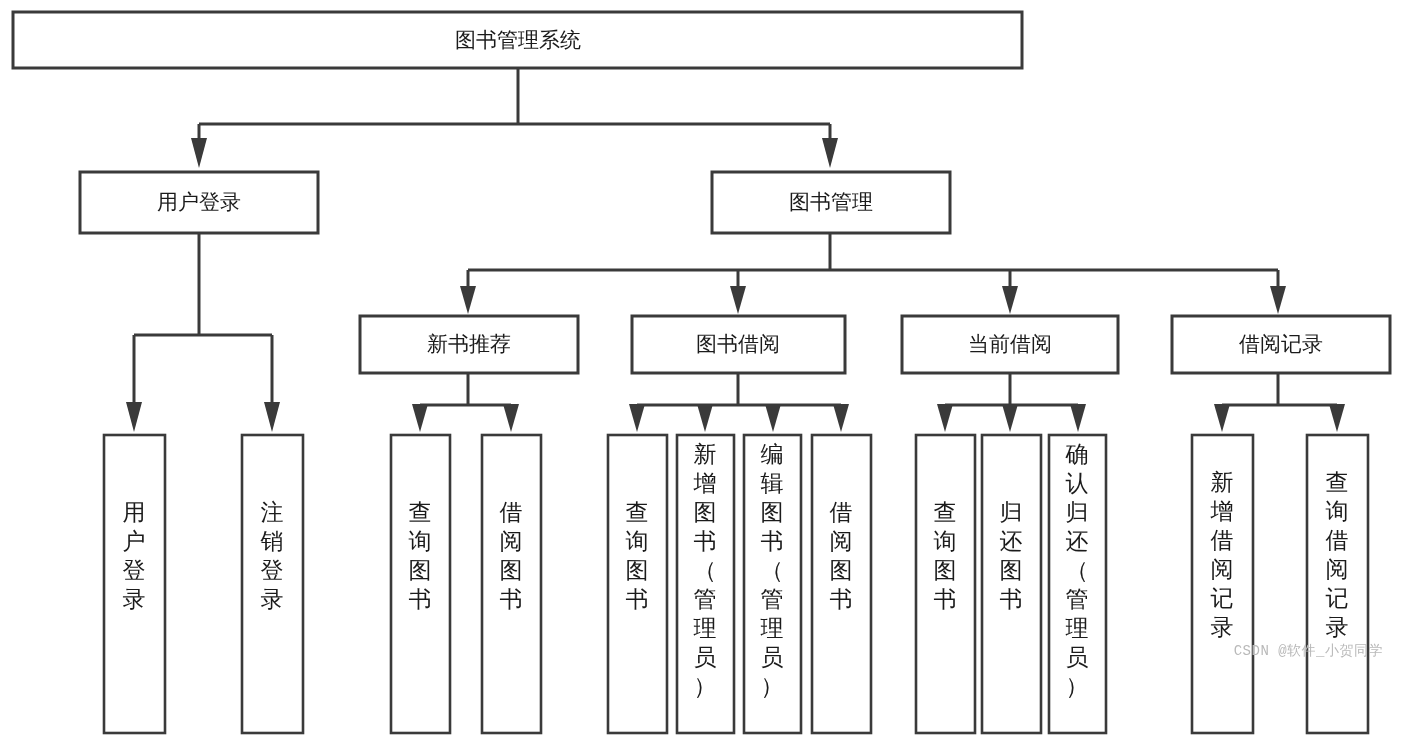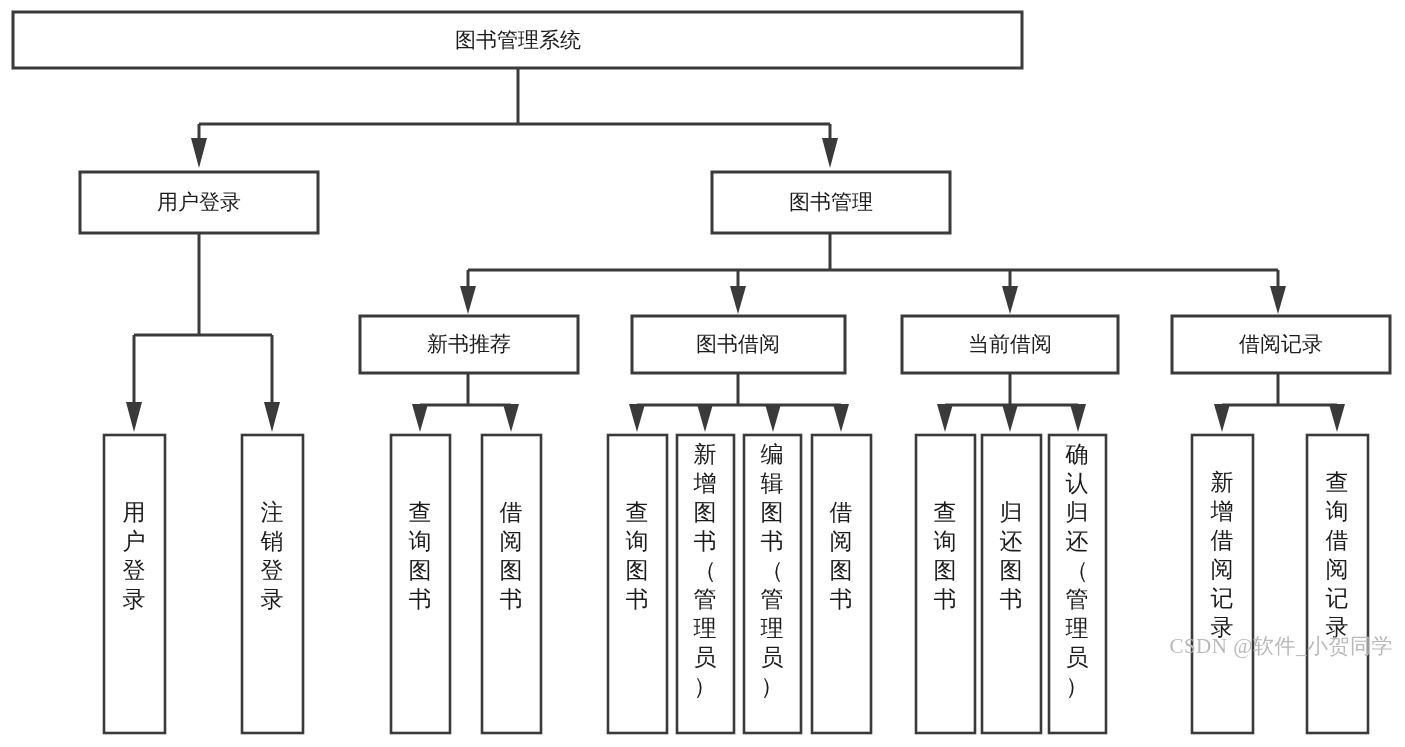--- a/index.html
+++ b/index.html
@@ -54,24 +54,24 @@
     dominant-baseline: middle;
   }
   .vert-label {
     font-family: "Liberation Sans", "DejaVu Sans", sans-serif;
     fill: #1b1b1b;
     font-size: 23px;
     text-anchor: middle;
   }
   .watermark {
     position: absolute;
-    right: 12px;
+    right: 22px;
     bottom: 6px;
-    font-family: Liberation Serif, serif;
-    font-size: 21px;
+    font-family: Liberation Mono, monospace;
+    font-size: 14px;
     color: #b9b9b9;
     letter-spacing: 0.5px;
     white-space: nowrap;
     user-select: none;
   }
 </style>
 </head>
 <body>
 
 <div id="diagram-root">

